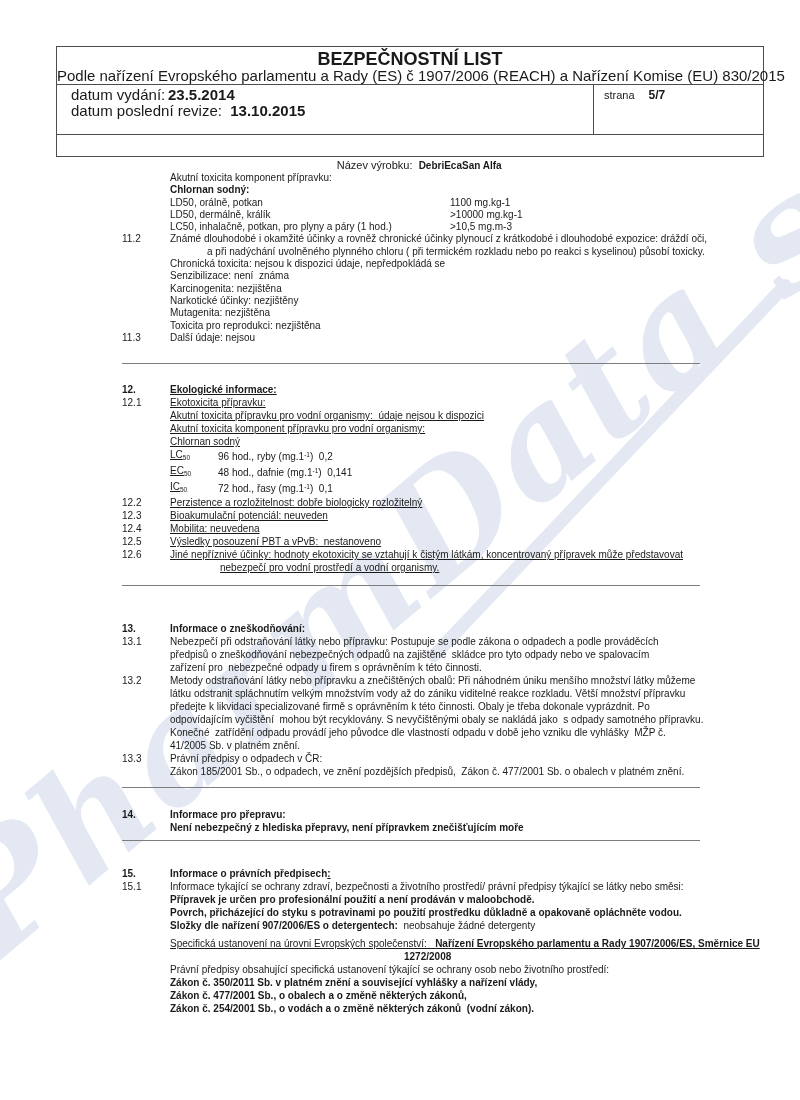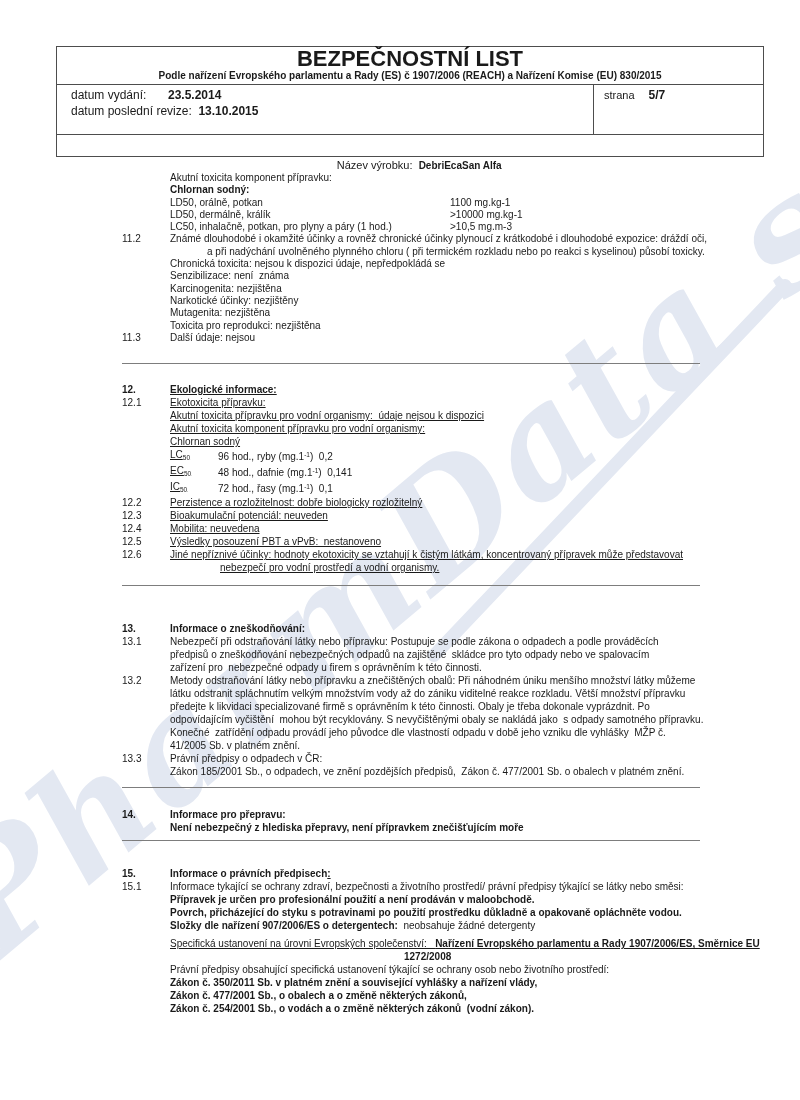--- a/index.html
+++ b/index.html
@@ -32,24 +32,24 @@
     transform:rotate(-46.5deg);
     z-index:0;
   }
   
   .hdr{
     position:absolute;left:56px;top:46px;width:706px;
     border:1.5px solid #4d4d4d;
     z-index:2;background:transparent;
   }
   .hdr-title-row{border-bottom:1px solid #4d4d4d;height:37px;text-align:center;}
-  .hdr-title{font-size:22px;font-weight:bold;line-height:20px;padding-top:2px;white-space:pre;}
-  .hdr-subtitle{font-size:10px;line-height:14px;white-space:pre;font-weight:bold;}
+  .hdr-title{font-size:18px;font-weight:bold;line-height:20px;padding-top:2px;white-space:pre;}
+  .hdr-subtitle{font-size:15px;line-height:14px;white-space:pre;}
   .hdr-mid-row{display:flex;height:49px;}
-  .hdr-dates{width:536px;box-sizing:border-box;padding:2px 0 0 14px;font-size:12px;line-height:16px;}
+  .hdr-dates{width:536px;box-sizing:border-box;padding:2px 0 0 14px;font-size:15px;line-height:16px;}
   .hdr-dates .lbl1{display:inline-block;width:97px;white-space:pre;}
   .hdr-dates b{white-space:pre;}
   .hdr-page{flex:1;border-left:1px solid #4d4d4d;box-sizing:border-box;padding:2px 0 0 10px;font-size:11px;line-height:16px;}
   .hdr-page b{margin-left:14px;font-size:12px;}
   .hdr-name-row{border-top:1px solid #4d4d4d;height:21px;text-align:center;font-size:11px;line-height:20px;white-space:pre;}
   .hdr-name-row b{font-size:10px;}
   
   #docbody{
     position:absolute;left:122px;top:172px;width:600px;
     font-size:10px;

